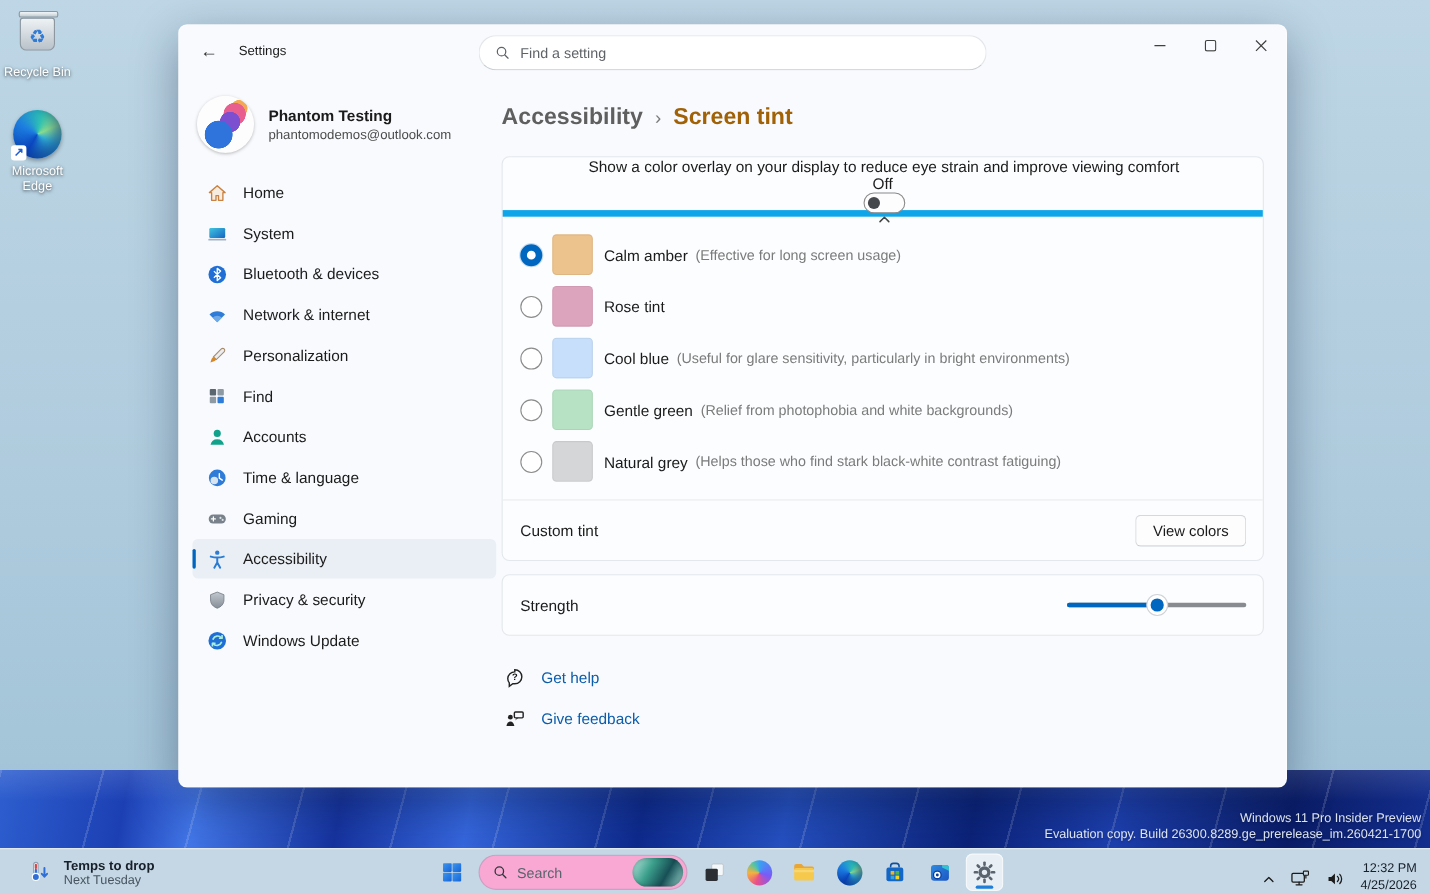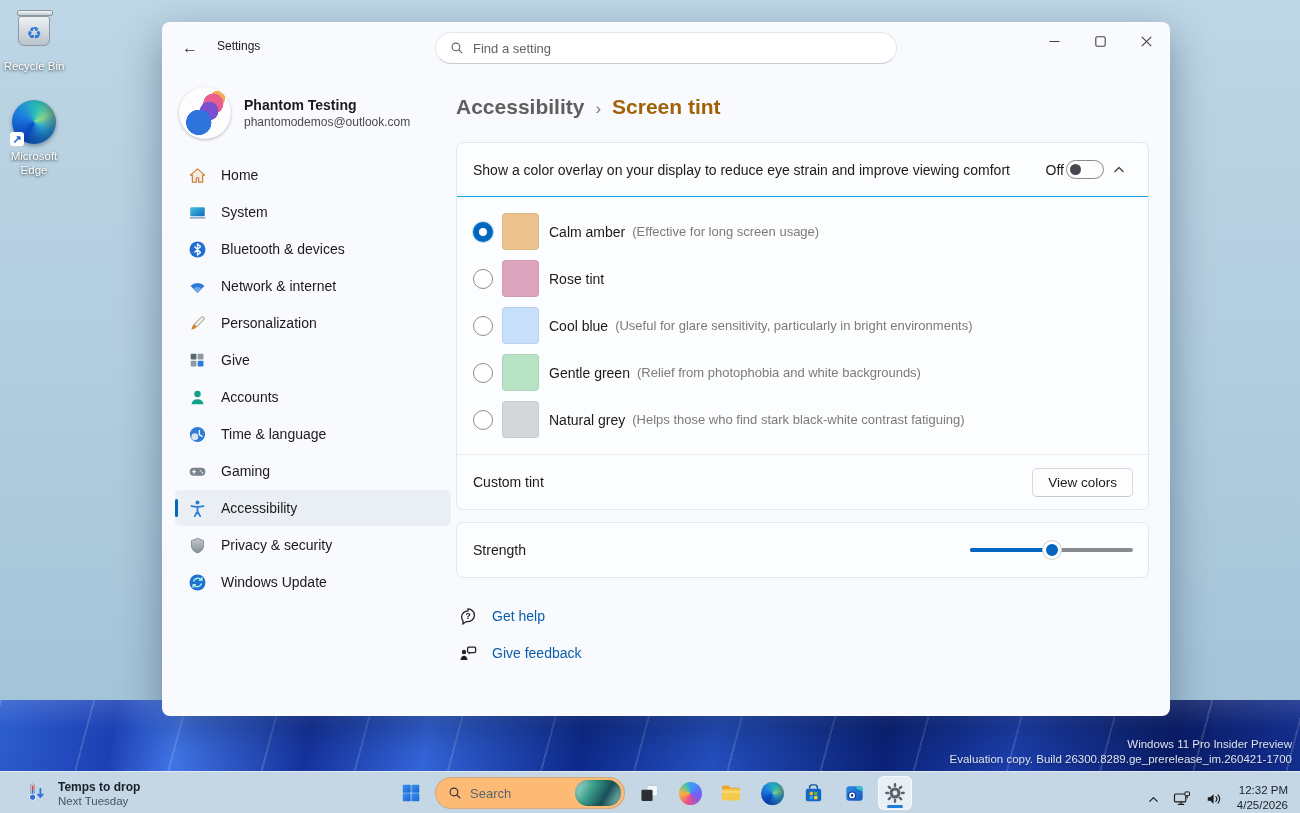--- a/index.html
+++ b/index.html
@@ -82,21 +82,21 @@
   
   .content{ position:absolute; left:293px; top:58px; width:693px; }
   .breadcrumb{ display:flex; align-items:baseline; gap:11px; margin-top:14px; font-size:21px; font-weight:bold;}
   .bc-parent{ color:#5f5f5f; cursor:pointer;}
   .bc-sep{ color:#7a7a7a; font-size:17px; font-weight:normal;}
   .bc-current{ color:#a16207; }
 
   .card{ background:#fbfdfe; border:1px solid #e4e7ec; border-radius:7px; }
   .expander{ margin-top:23px; }
   .exp-header{ display:flex; align-items:center; height:54px; padding:0 14px 0 16px; gap:0;
-    border-bottom:1px solid #0ea5e9;}
+    border-bottom:6px solid #0ea5e9;flex-direction:column;}
   .exp-desc{ flex:1; font-size:14px; color:#1b1b1b;}
   .toggle-state{ color:#1b1b1b; margin-right:2px;}
   .toggle{ width:38px; height:19px; border:1px solid #8a8a8a; border-radius:10px; background:#fdfdfd;
     position:relative; cursor:pointer; flex:none;}
   .toggle .knob{ position:absolute; left:3px; top:3px; width:11px; height:11px; border-radius:50%; background:#45494e;}
   .exp-chevron{ width:30px; height:30px; display:flex; align-items:center; justify-content:center;
     border-radius:4px; cursor:pointer;}
 
   .tint-list{ padding:11px 0; border-bottom:1px solid #ececec;}
   .tint-row{ display:flex; align-items:center; height:47px; padding-left:16px; cursor:pointer;}
@@ -130,21 +130,21 @@
   .tb-widget{ position:absolute; left:14px; top:3px; height:36px; display:flex; align-items:center;
     gap:10px; padding:0 10px; border-radius:6px; cursor:pointer;}
   .w-line1{ font-size:12px; color:#17202a; font-weight:bold;}
   .w-line2{ font-size:11.5px; color:#46545f; margin-top:1px;}
   .tb-center{ position:absolute; left:394px; top:4px; display:flex; align-items:center; gap:7px;}
   .tb-app{ width:34px; height:34px; border-radius:6px; display:flex; align-items:center;
     justify-content:center; cursor:pointer; position:relative;}
   .tb-app.active{ background:rgba(255,255,255,.62); box-shadow:inset 0 0 0 1px rgba(255,255,255,.6);}
   .tb-app.active .underline{ position:absolute; bottom:2px; left:50%; transform:translateX(-50%);
     width:16px; height:3px; border-radius:2px; background:#1f7ed7;}
-  .tb-search{ width:190px; height:32px; background:#fdba74; border:1px solid rgba(120,140,160,.35);
+  .tb-search{ width:190px; height:32px; background:#f9a8d4; border:1px solid rgba(120,140,160,.35);
     border-radius:16px; display:flex; align-items:center; padding:0 3px 0 12px; gap:8px; cursor:pointer;}
   .tb-search-label{ flex:1; font-size:13px; color:#5a646e;}
   .search-art{ width:46px; height:26px; border-radius:13px;
     background:linear-gradient(120deg,#bfe9e2 0%,#3ba08c 35%,#174f56 65%,#9ad7ce 100%);
     box-shadow:inset 0 0 4px rgba(0,40,40,.4);}
   .copilot-ic{ width:23px; height:23px; border-radius:50%;
     background:conic-gradient(from 0deg, #3aa0f3, #7a5af8 30%, #e94f8a 55%, #f6b23c 75%, #57c5a0 90%, #3aa0f3);}
   .tb-tray{ position:absolute; right:6px; top:0; height:42px; display:flex; align-items:flex-end; gap:2px;}
   .tray-btn{ height:30px; border-radius:5px; display:flex; align-items:center; justify-content:center;
     padding:0 5px; cursor:pointer;}
@@ -283,21 +283,21 @@
     <div class="nav-item">
 
       <span class="nicon">
         <svg width="18" height="18" viewBox="0 0 20 20">
           <rect x="3" y="3" width="6.4" height="6.4" rx="1" fill="#5b6770"></rect>
           <rect x="10.8" y="3" width="6.4" height="6.4" rx="1" fill="#8d99a3"></rect>
           <rect x="3" y="10.8" width="6.4" height="6.4" rx="1" fill="#8d99a3"></rect>
           <rect x="10.8" y="10.8" width="6.4" height="6.4" rx="1" fill="#2f7bd8"></rect>
         </svg>
       </span>
-      <span>Give</span>
+      <span>Find</span>
     </div>
 
     <div class="nav-item">
 
       <span class="nicon">
         <svg width="19" height="19" viewBox="0 0 20 20">
           <circle cx="10" cy="6.3" r="3.4" fill="#12a28b"></circle>
           <path d="M3.6 17.2a6.5 6.5 0 0 1 12.8 0z" fill="#12a28b"></path>
         </svg>
       </span>

